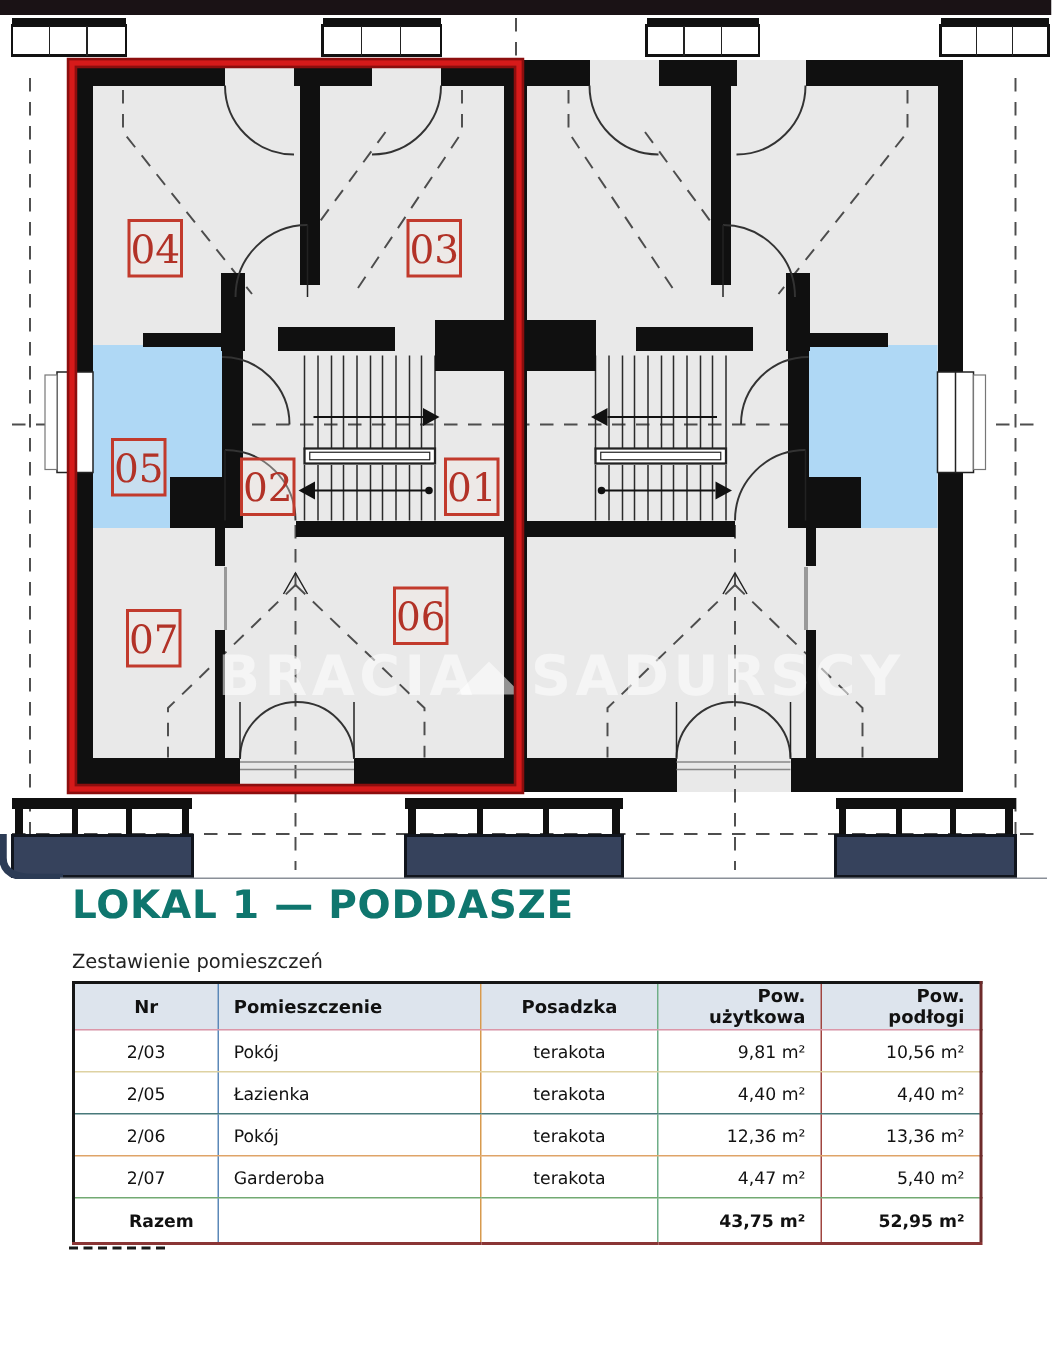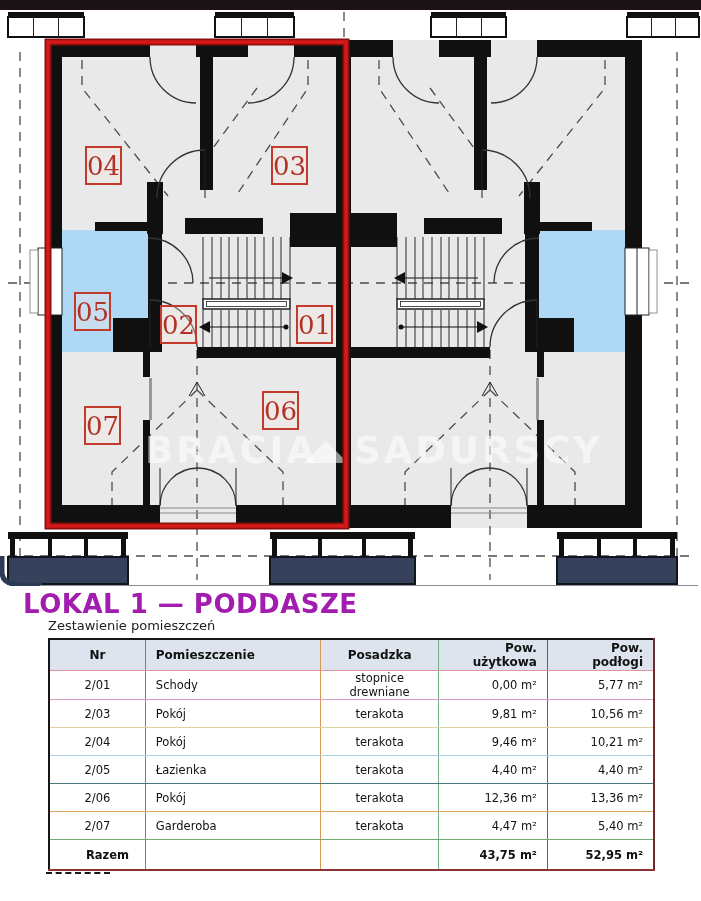--- a/index.html
+++ b/index.html
@@ -6,22 +6,22 @@
     font-family:"DejaVu Sans","Liberation Sans",sans-serif;color:#111;}
   #plan-svg{display:block;}
   .dash{stroke:#4d4d4d;stroke-width:1.3;stroke-dasharray:9 7;fill:none;}
   .wall{fill:#101010;}
   .arc{stroke:#333;stroke-width:1.3;fill:none;}
   .thin{stroke:#222;stroke-width:1;fill:none;}
   .stair{stroke:#2a2a2a;stroke-width:1;fill:none;}
   .lblbox{fill:rgba(246,236,230,0.35);stroke:#c23a2c;stroke-width:2;}
   .lbltxt{font-family:"DejaVu Serif","Liberation Serif",serif;font-size:26px;fill:#b23227;text-anchor:middle;}
   .wm{font-size:37px;font-weight:bold;fill:#ffffff;opacity:0.55;letter-spacing:3px;}
-  h1{font-size:26px;line-height:26px;font-weight:bold;margin:5px 0 0 23px;letter-spacing:0.5px;color:#a21caf;}
-  .subtitle{font-size:13px;line-height:14px;margin:2px 0 5px 48px;color:#222;}
+  h1{font-size:26px;line-height:26px;font-weight:bold;margin:5px 0 0 48px;letter-spacing:0.5px;color:#0f766e;}
+  .subtitle{font-size:13px;line-height:14px;margin:18px 0 5px 48px;color:#222;}
   .tablewrap{position:relative;width:670px;margin-left:48px;}
   table{border-collapse:collapse;width:607px;font-size:11.5px;color:#111;
     border-left:2px solid #161616;border-top:2px solid #161616;border-right:2px solid #6e2b2b;}
   th,td{padding:0 10px;font-weight:normal;}
   th{height:30px;font-weight:bold;font-size:12px;background:#dde4ed;}
   td{height:27px;background:#fff;}
   .c0{width:52px;text-align:center;border-right:1.5px solid #5b88b8;}
   .c1{width:185px;text-align:left;border-right:1.5px solid #d79a4e;margin-left:27px;}
   .c2{width:115px;text-align:center;border-right:1.5px solid #6fae87;}
   .c3{width:101px;text-align:right;border-right:1.5px solid #a04540;}
@@ -284,41 +284,27 @@
 <div class="tablewrap">
 <table>
   <tbody>
         <tr class="hd">
     <th class="c0">Nr</th>
     <th class="c1">Pomieszczenie</th>
     <th class="c2">Posadzka</th>
     <th class="c3">Pow. użytkowa</th>
     <th class="c4">Pow. podłogi</th>
   </tr>
-  <tr class="r1">
-    <td class="c0">2/01</td>
-    <td class="c1">Schody</td>
-    <td class="c2">stopnice drewniane</td>
-    <td class="c3">0,00 m²</td>
-    <td class="c4">5,77 m²</td>
-  </tr>
   <tr class="r3">
     <td class="c0">2/03</td>
     <td class="c1">Pokój</td>
     <td class="c2">terakota</td>
     <td class="c3">9,81 m²</td>
     <td class="c4">10,56 m²</td>
   </tr>
-  <tr class="r4">
-    <td class="c0">2/04</td>
-    <td class="c1">Pokój</td>
-    <td class="c2">terakota</td>
-    <td class="c3">9,46 m²</td>
-    <td class="c4">10,21 m²</td>
-  </tr>
   <tr class="r5">
     <td class="c0">2/05</td>
     <td class="c1">Łazienka</td>
     <td class="c2">terakota</td>
     <td class="c3">4,40 m²</td>
     <td class="c4">4,40 m²</td>
   </tr>
   <tr class="r6">
     <td class="c0">2/06</td>
     <td class="c1">Pokój</td>

